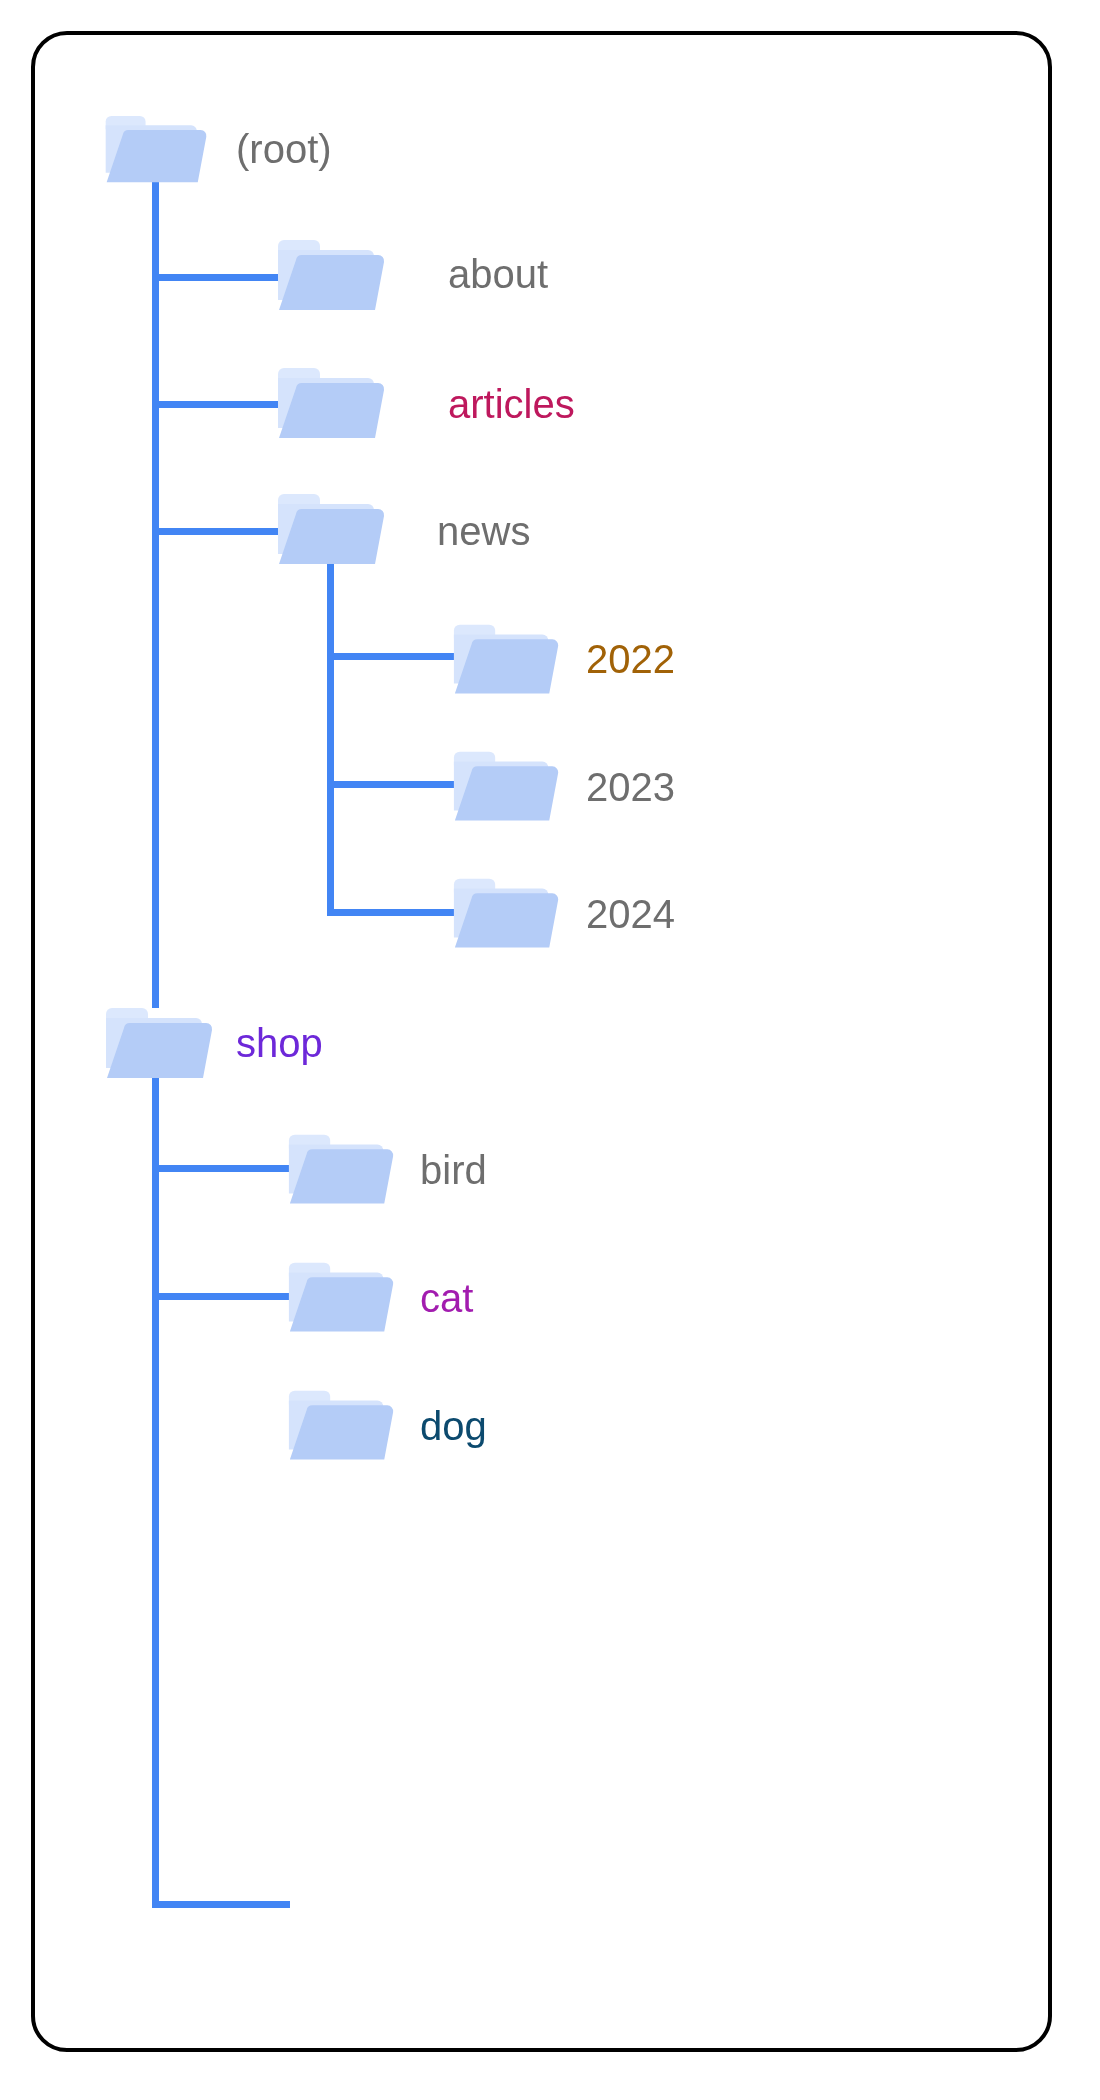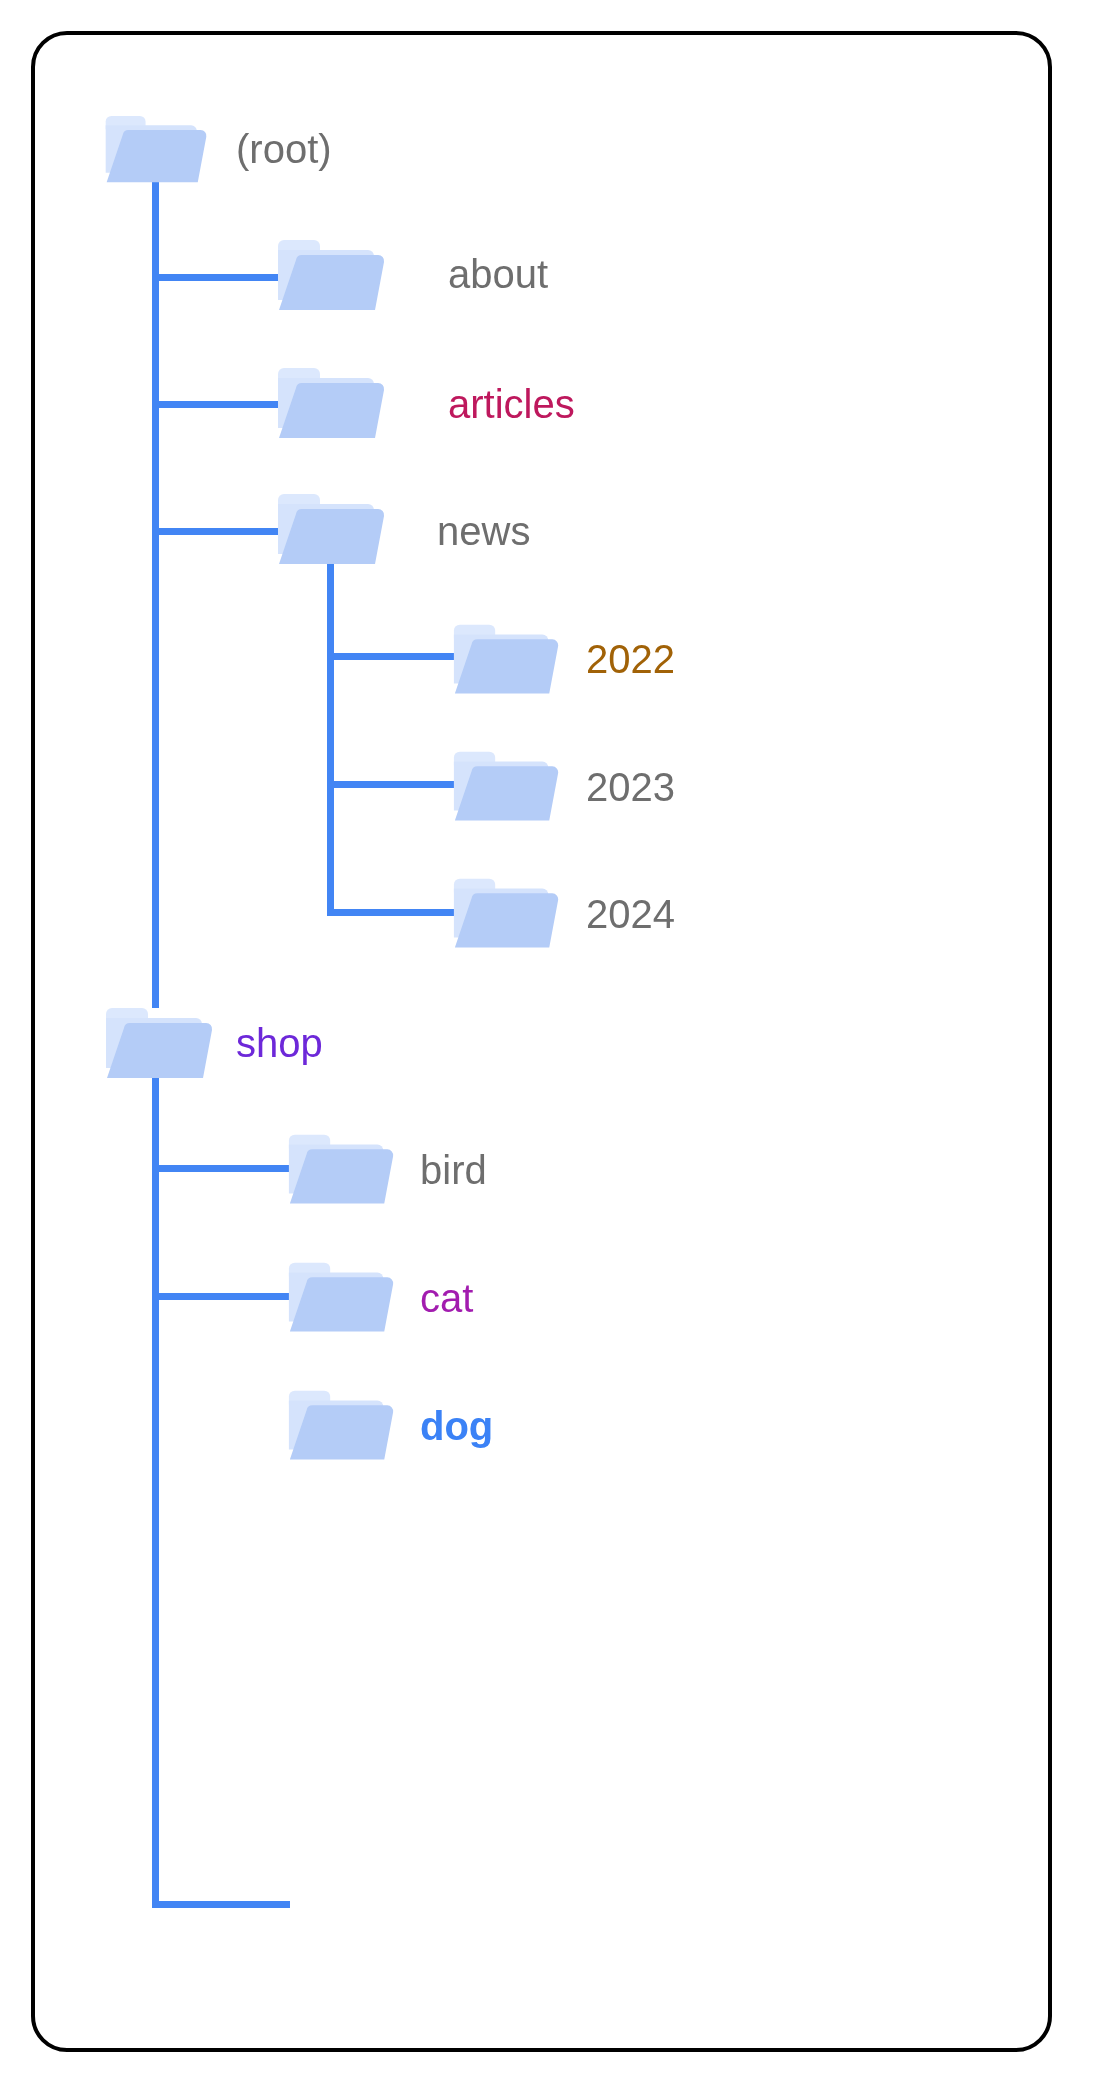--- a/index.html
+++ b/index.html
@@ -198,16 +198,16 @@
       <div class="node-label" style="position: absolute; left: 420px; top: 1278px; font-size: 40px; color: #a21caf;">cat</div>
       <div class="node" style="left: 283px; top: 1388px;">
         <span class="folder-icon">
           <svg width="116" height="78" viewBox="0 0 118 78">
             <path d="M6 8 a6 6 0 0 1 6-6 h30 a6 6 0 0 1 6 6 v8 h-42 z" fill="#dce8fd"></path>
             <path d="M6 12 h90 a6 6 0 0 1 6 6 v44 h-96 z" fill="#d5e3fc"></path>
             <path d="M24 22 a6 6 0 0 1 6-5 h76 a6 6 0 0 1 6 7 l-9 48 h-96 z" fill="#b4ccf7"></path>
           </svg>
         </span>
       </div>
-      <div class="node-label" style="position: absolute; left: 420px; top: 1406px; font-size: 40px; color: #3b82f6; font-weight: bold;">dog</div>
+      <div class="node-label" style="position: absolute; left: 420px; top: 1406px; font-size: 40px; color: #0c4a6e;">dog</div>
     </div>
 
 </div>
 
 </body></html>

